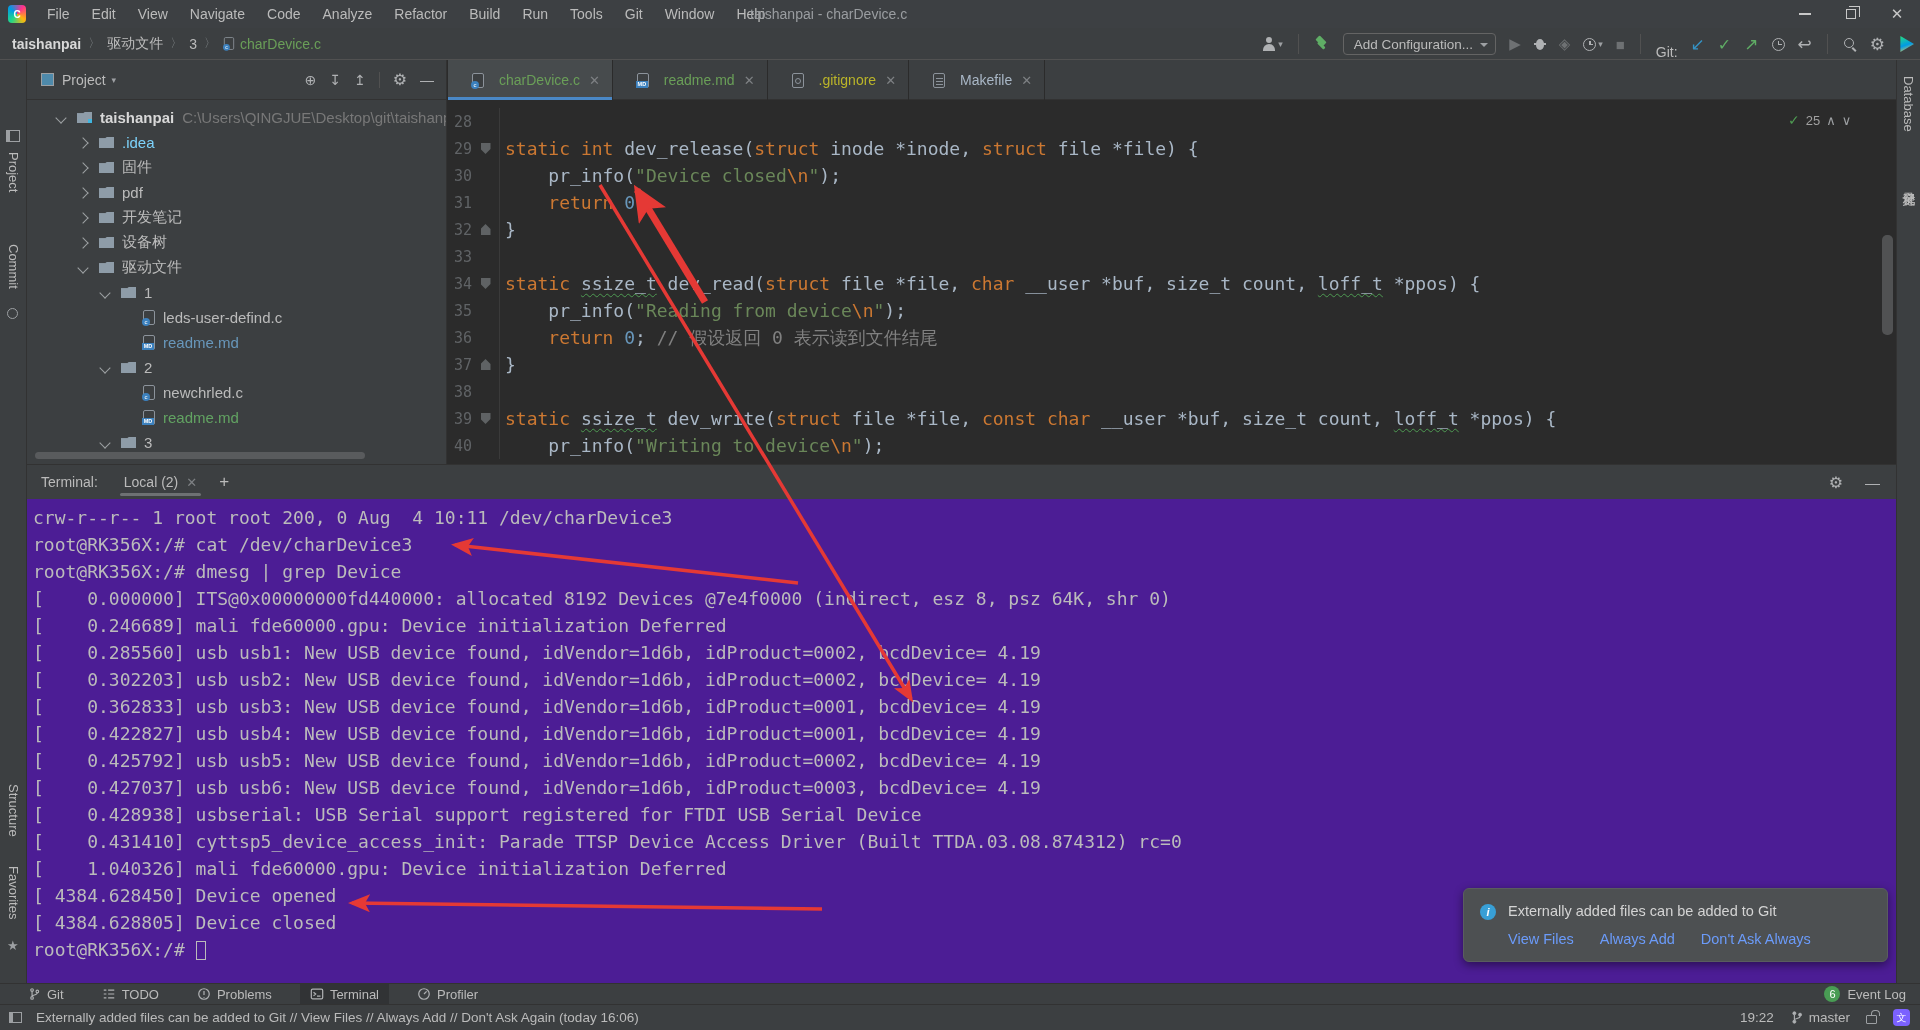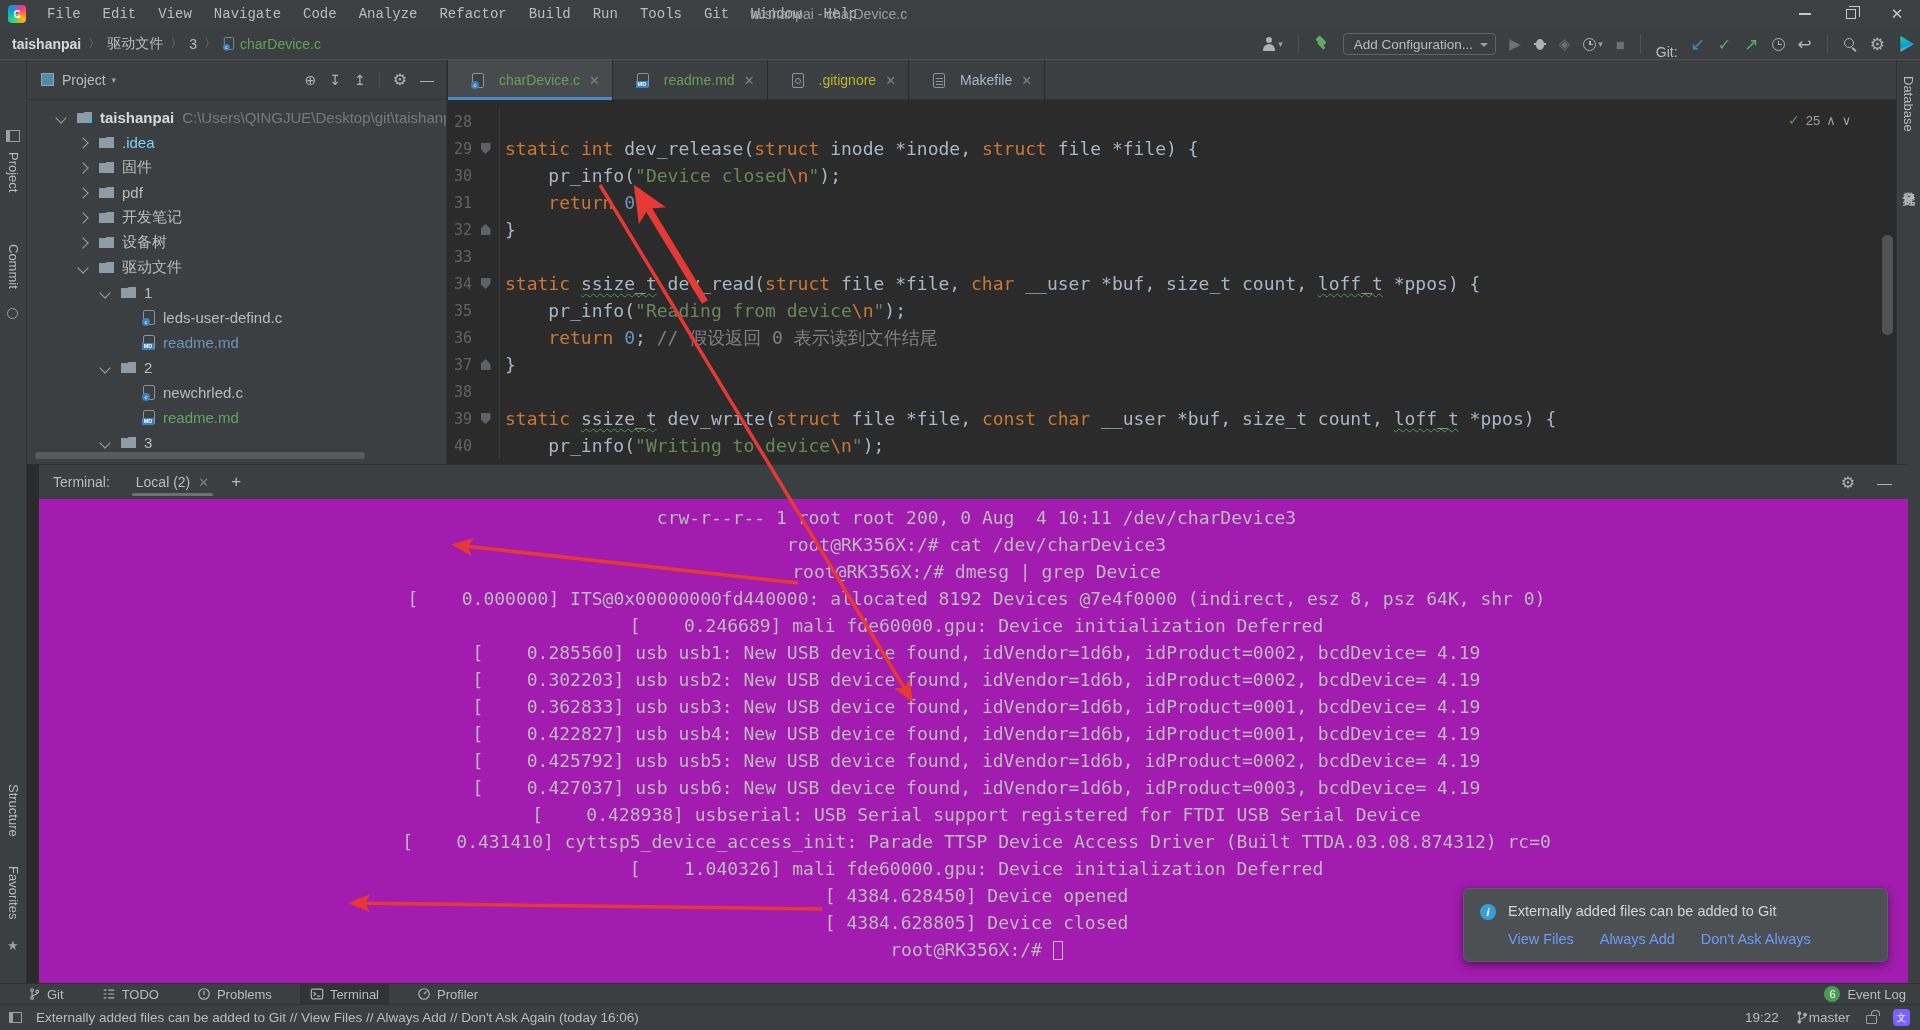--- a/index.html
+++ b/index.html
@@ -104,21 +104,21 @@
   .fold-open { width:10px; height:11px; background:#5F6264; clip-path:polygon(0 0,100% 0,100% 55%,50% 100%,0 55%); }
   .fold-close { width:10px; height:11px; background:#5F6264; clip-path:polygon(50% 0,100% 45%,100% 100%,0 100%,0 45%); }
   .code { font-size:18px; color:#A9B7C6; }
   .sk { color:#CC7832; } .ss { color:#6A8759; } .se { color:#CC7832; } .sn { color:#6897BB; }
   .sc { color:#808080; } .sw { color:#A9B7C6; text-decoration:underline wavy #4E9A52 1px; text-underline-offset:3px; }
   #inspect-widget { position:absolute; left:1340px; top:12px; display:flex; align-items:center; gap:6px;
     font-family:"Liberation Sans",sans-serif; font-size:13px; color:#A1A1A1; }
   #inspect-widget .chk { color:#4E9A52; font-size:14px; }
   #editor-scroll { position:absolute; right:3px; top:135px; width:11px; height:100px; background:rgba(128,130,133,.45); border-radius:5px; }
   
-  #terminal { position:absolute; left:39px; top:464px; width:1869px; height:519px; background:#a21caf; border-top:1px solid #323232;text-align:center; }
+  #terminal { position:absolute; left:27px; top:464px; width:1869px; height:519px; background:#4c1d95; border-top:1px solid #323232; }
   #term-header { height:34px; background:#3C3F41; display:flex; align-items:center; font-size:14px; color:#BBBBBB; position:relative; }
   #term-label { margin-left:14px; }
   #term-tab { margin-left:22px; height:34px; display:flex; align-items:center; gap:8px; position:relative; padding:0 4px; }
   #term-tab::after { content:""; position:absolute; left:0; bottom:3px; width:100%; height:3px; background:#6E7173; border-radius:2px; }
   #term-tab .close { color:#7E8184; font-size:13px; }
   #term-plus { margin-left:18px; font-size:17px; color:#BBBBBB; }
   #term-actions { position:absolute; right:16px; display:flex; gap:22px; align-items:center; color:#AFB1B3; font-size:15px; }
   #term-body { padding:5px 0 0 6px; font-family:"DejaVu Sans Mono", monospace; font-size:18px; color:#BBBBBB; }
   .tline { height:27px; line-height:27px; white-space:pre; }
   .cursor { display:inline-block; width:10px; height:19px; border:1px solid #BBBBBB; vertical-align:-4px; }
@@ -148,21 +148,21 @@
   .tr-icon { width:17px; height:17px; border-radius:4px; background:#7B61FF; color:#fff; font-size:10px; display:flex; align-items:center; justify-content:center; }
   svg.branch { stroke:#AFB1B3; fill:#AFB1B3; }
   
   #arrows { position:absolute; left:0; top:0; width:1920px; height:1030px; z-index:60; pointer-events:none; }
 </style>
 </head>
 <body>
 
 <div id="titlebar">
   <div id="logo">C</div>
-  <div id="menubar" style="display: flex; font-family: Liberation Mono, monospace;">
+  <div id="menubar" style="display: flex;">
       <div class="menu-item">File</div>
       <div class="menu-item">Edit</div>
       <div class="menu-item">View</div>
       <div class="menu-item">Navigate</div>
       <div class="menu-item">Code</div>
       <div class="menu-item">Analyze</div>
       <div class="menu-item">Refactor</div>
       <div class="menu-item">Build</div>
       <div class="menu-item">Run</div>
       <div class="menu-item">Tools</div>
@@ -506,21 +506,21 @@
     <span id="event-badge">6</span>
     <span>Event Log</span>
   </div>
 </div>
 
 <div id="statusbar">
   <span id="sb-icon"></span>
   <span>Externally added files can be added to Git // View Files // Always Add // Don't Ask Again (today 16:06)</span>
   <span id="sb-right">
     <span>19:22</span>
-    <span style="display:flex;align-items:center;">
+    <span style="display:flex;align-items:center;gap:5px;">
       <svg class="branch" width="14" height="15" viewBox="0 0 16 16">
           <circle cx="5" cy="3.2" r="1.7"></circle>
           <circle cx="5" cy="12.8" r="1.7"></circle>
           <circle cx="11.5" cy="4.8" r="1.7"></circle>
           <path d="M5 4.9v6.2 M11.5 6.5c0 3.2-6.5 2.2-6.5 4.5" fill="none" stroke-width="1.3"></path>
         </svg>
       <span>master</span>
     </span>
     <span class="lock"></span>
     <span class="tr-icon">文</span>

